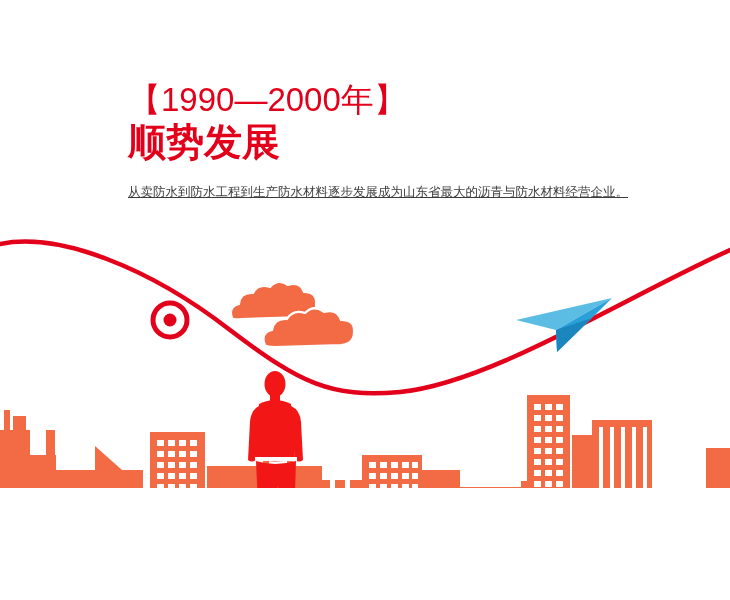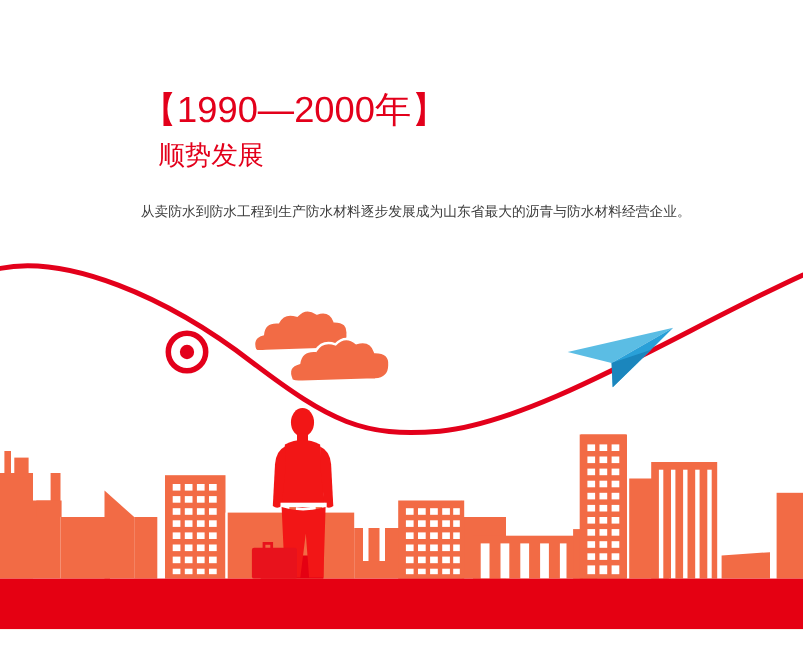--- a/index.html
+++ b/index.html
@@ -6,21 +6,21 @@
     margin: 0;
     padding: 0;
     background: #ffffff;
   }
   body {
     font-family: "Liberation Sans", "DejaVu Sans", sans-serif;
   }
   #page {
     position: relative;
     width: 730px;
-    height: 572px;
+    height: 488px;
     overflow: hidden;
     background: #bef264;
   }
   
   #text-block {
     position: absolute;
     left: 128px;
     top: 80px;
     width: 580px;
     z-index: 40;
@@ -28,38 +28,39 @@
   #title-line-1 {
     font-size: 33px;
     line-height: 40px;
     color: #e3001b;
     letter-spacing: 0px;
     white-space: nowrap;
     font-weight: normal;
     margin: 0;
   }
   #title-line-2 {
-    font-size: 24px;
+    font-size: 38px;
     line-height: 40px;
     color: #e3001b;
     white-space: nowrap;
-    font-weight: normal;
-    margin: 16px;
+    font-weight: bold;
+    margin: 0;
     margin-top: 2px;
   }
   #body-para {
     margin-top: 18px;
     font-size: 12.5px;
     line-height: 25px;
     color: #3c3c3c;
     width: 580px;
   }
   .body-line {
     display: block;
     white-space: nowrap;
+    text-decoration: underline;
   }
   
   #scene {
     position: absolute;
     left: 0;
     top: 0;
     width: 730px;
     height: 600px;
     z-index: 10;
   }

